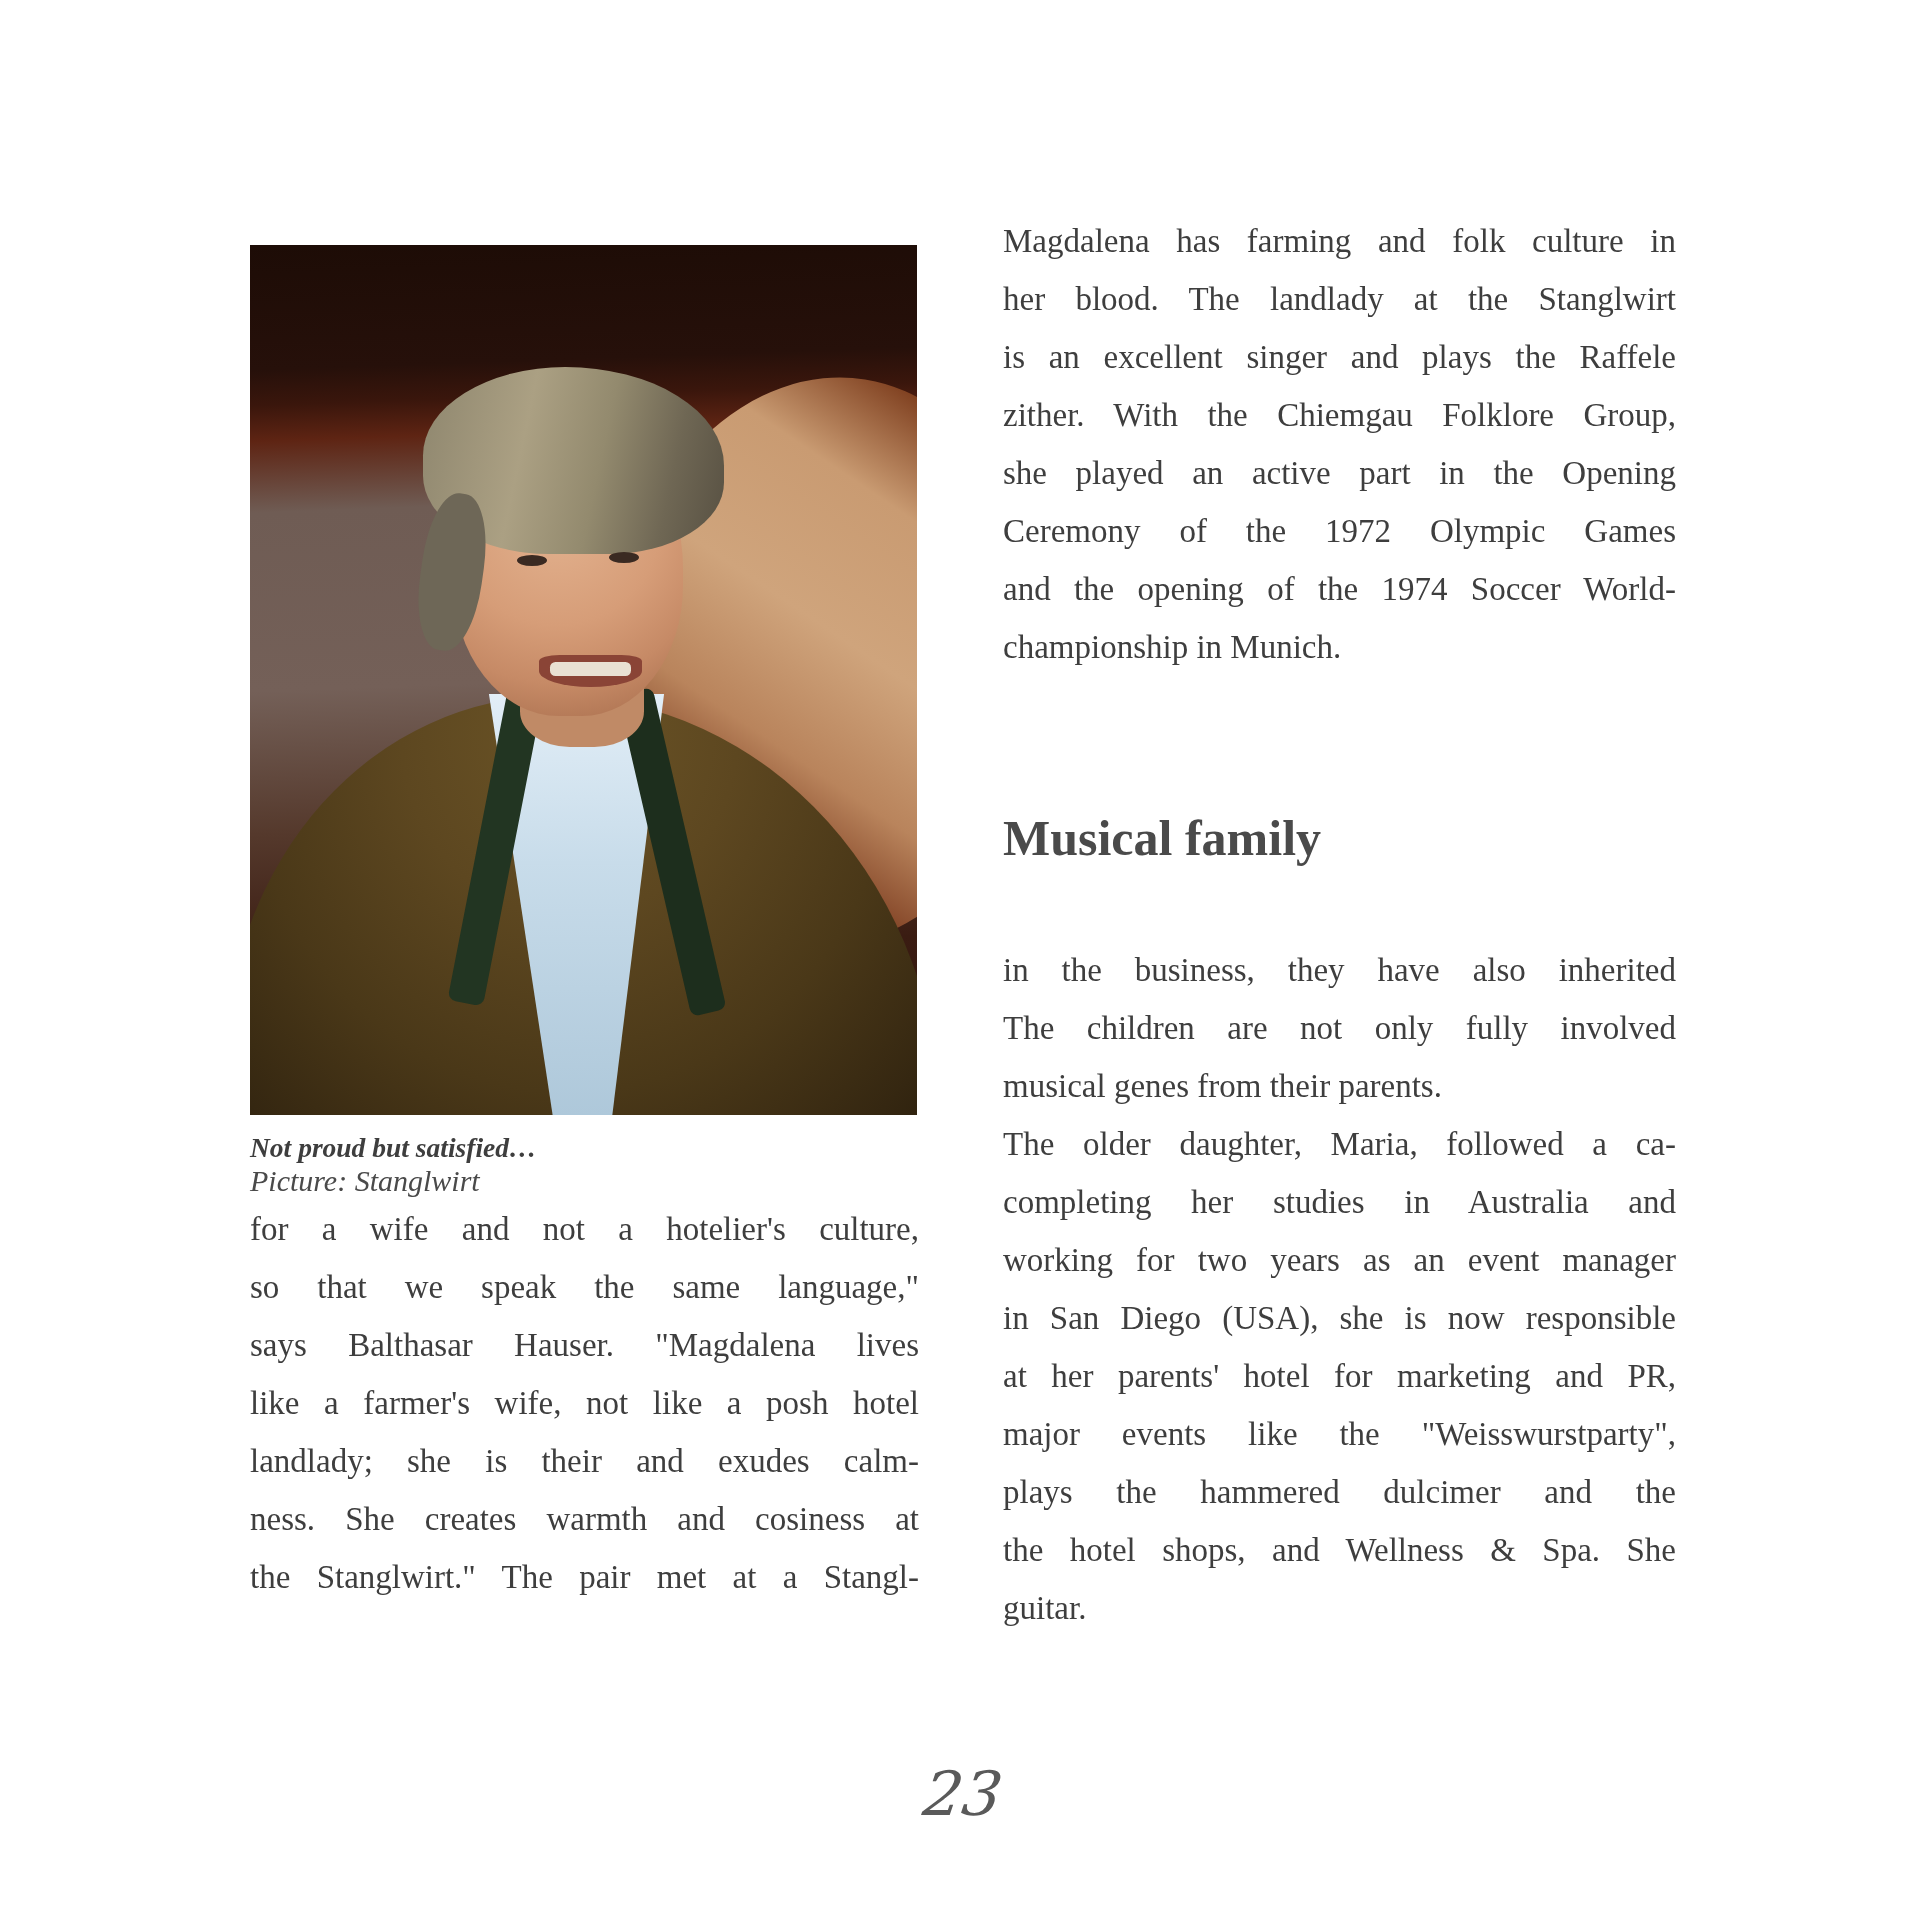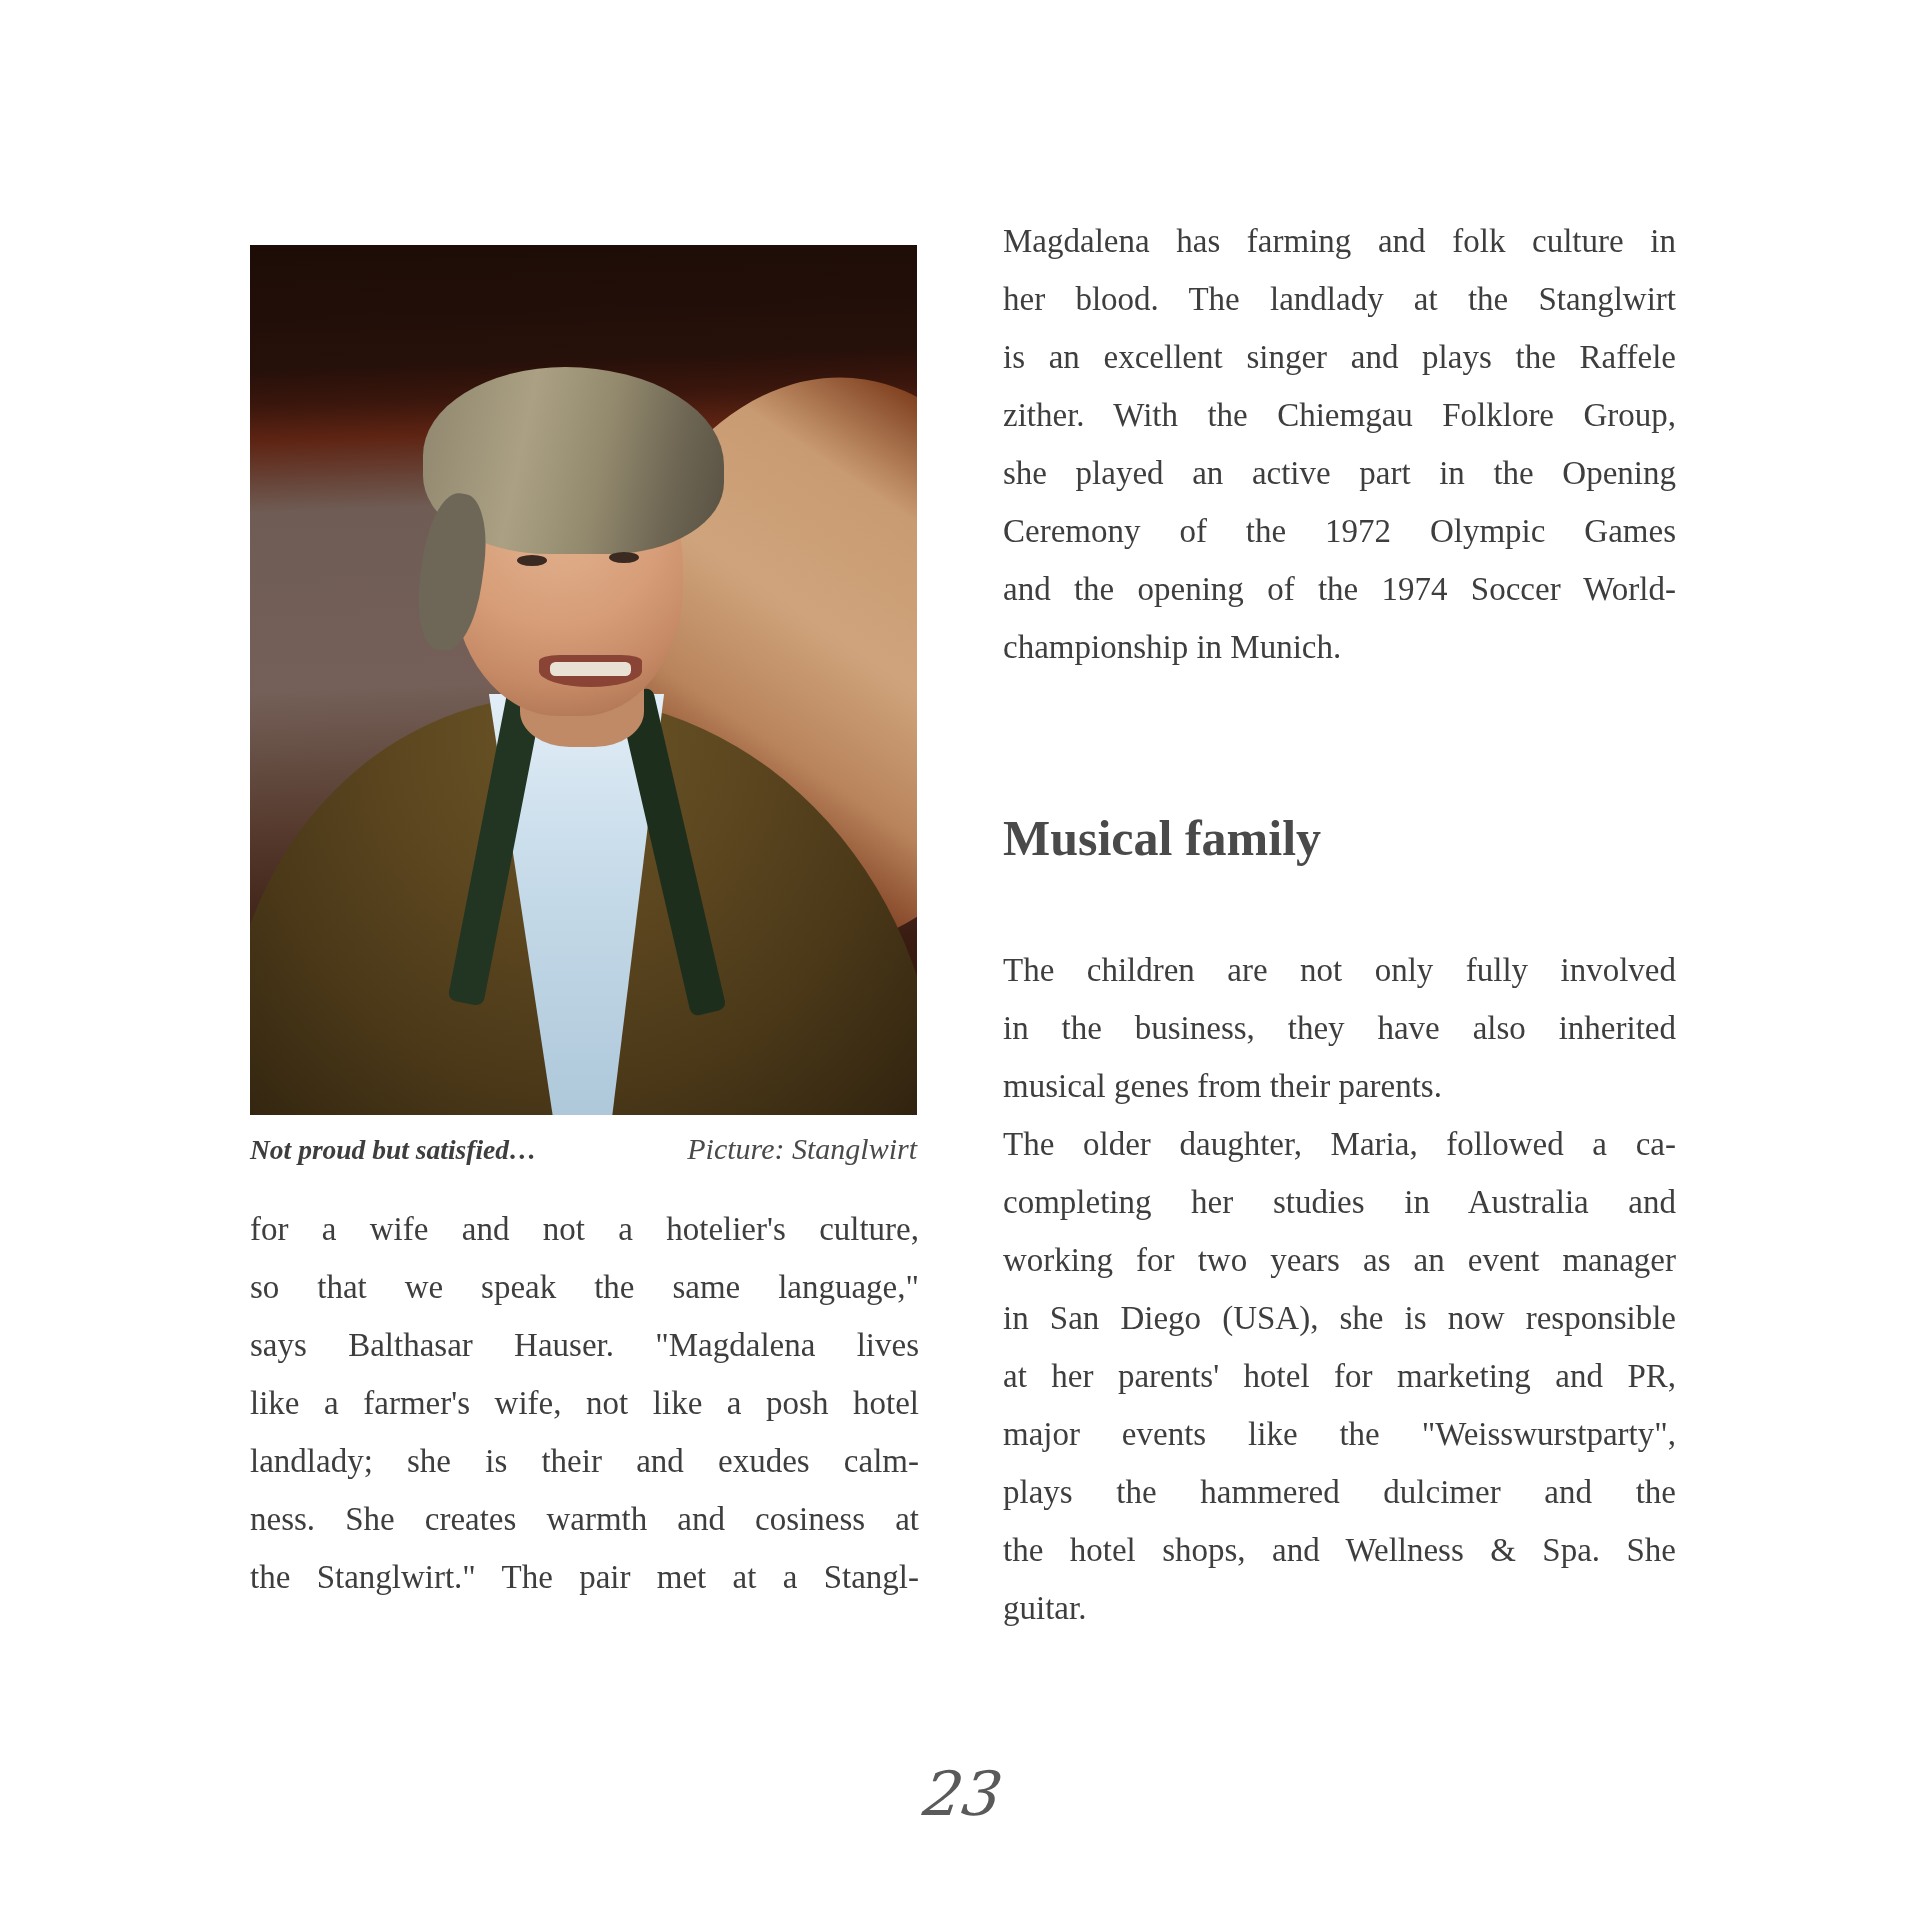--- a/index.html
+++ b/index.html
@@ -76,21 +76,21 @@
     border-radius:20% 20% 50% 50%; background:#8a4436;
   }
   .photo-teeth {
     position:absolute; left:300px; top:417px; width:81px; height:13.8px;
     border-radius:5.5px; background:#e9e1d3;
   }
 
   
   .caption-row {
     position:absolute; left:250px; top:1132px; width:667px;
-    display:flex; justify-content:space-between; align-items:baseline;
+    display:flex; justify-content:space-between; align-items:baseline;flex-direction:column;
   }
   .caption-left  { font-size:27.5px; font-weight:bold; font-style:italic; color:#3e3e3e; }
   .caption-right { font-size:30px; font-style:italic; color:#4a4a4a; }
 
   
   .col { position:absolute; font-size:33px; color:#3e3e3e; }
   .col-left  { left:250px;  top:1200px; width:669px; }
   .col-right { left:1003px; top:212px;  width:673px; }
   .line {
     height:58px; line-height:58px;
@@ -159,22 +159,22 @@
         <div class="line">zither. With the Chiemgau Folklore Group,</div>
         <div class="line">she played an active part in the Opening</div>
         <div class="line">Ceremony of the 1972 Olympic Games</div>
         <div class="line">and the opening of the 1974 Soccer World-</div>
         <div class="line line-last">championship in Munich.</div>
       </div>
 
     <div class="heading">Musical family</div>
 
     <div class="para-gap">
+        <div class="line">in the business, they have also inherited</div>
         <div class="line">The children are not only fully involved</div>
-        <div class="line">in the business, they have also inherited</div>
         <div class="line line-last">musical genes from their parents.</div>
       </div>
 
     <div>
         <div class="line">The older daughter, Maria, followed a ca-</div>
         <div class="line">completing her studies in Australia and</div>
         <div class="line">working for two years as an event manager</div>
         <div class="line">in San Diego (USA), she is now responsible</div>
         <div class="line">at her parents' hotel for marketing and PR,</div>
         <div class="line">major events like the "Weisswurstparty",</div>

